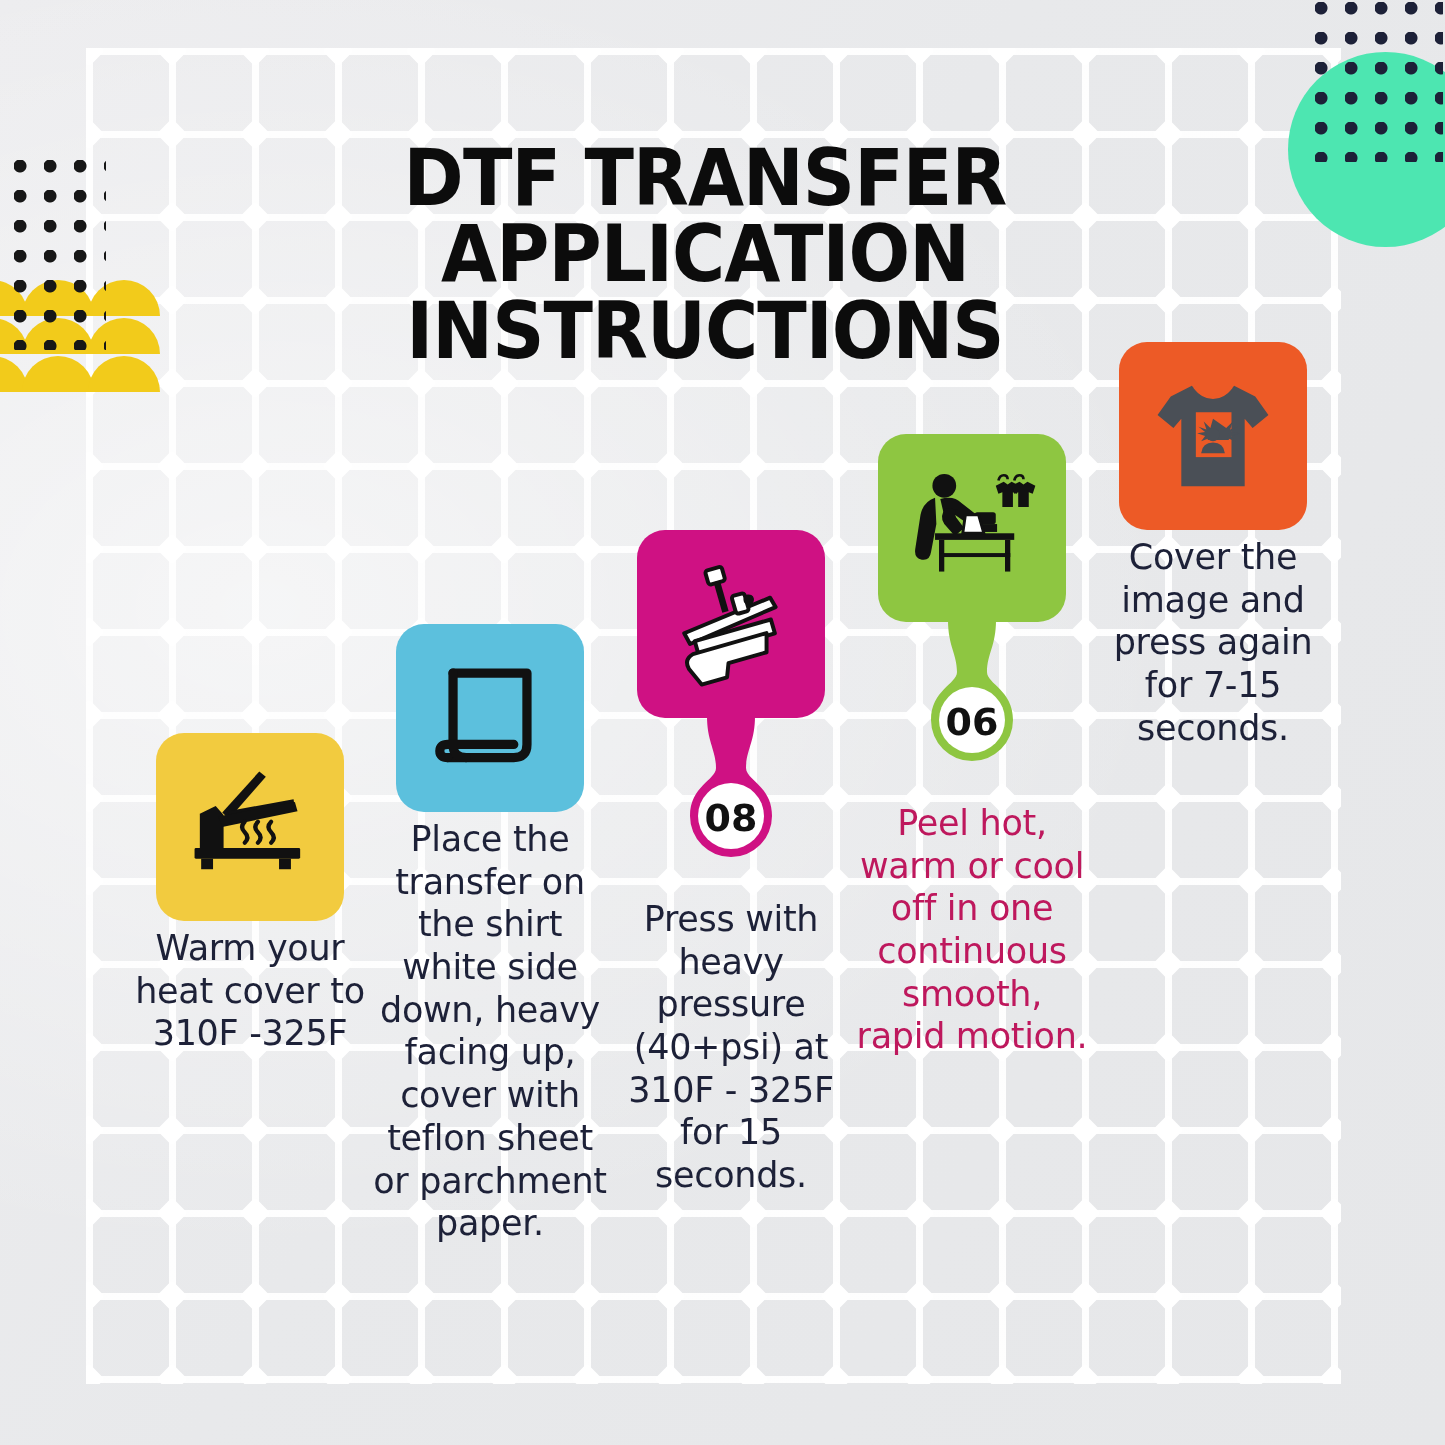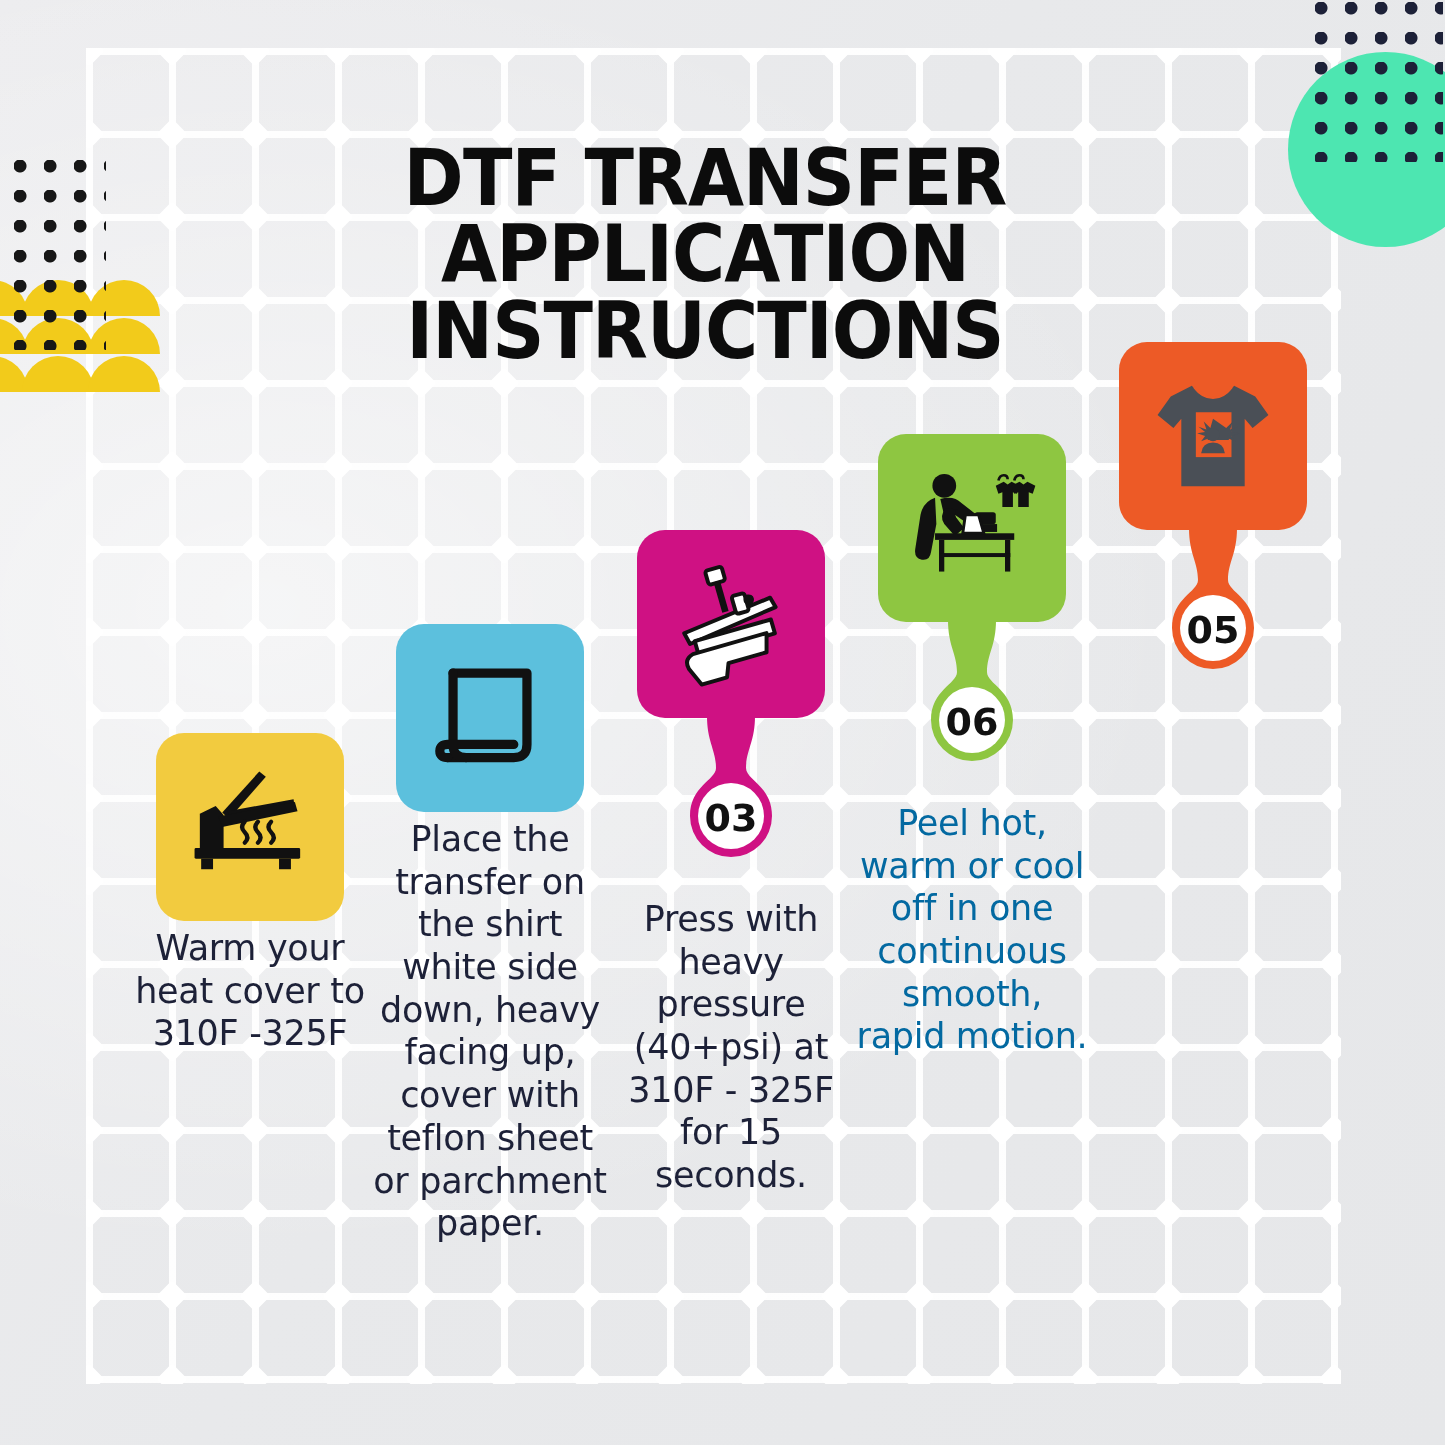--- a/index.html
+++ b/index.html
@@ -417,21 +417,21 @@
       <div class="connector">
         <svg width="238" height="176" viewBox="0 0 238 176">
     <path d="M95 0
              C95 26 104 34 104 52
              C104 64 78 70 78 100
              a41 41 0 1 0 82 0
              C160 70 134 64 134 52
              C134 34 143 26 143 0 Z" fill="#cf1183"></path>
     <circle cx="119" cy="100" r="33" fill="#ffffff"></circle>
   </svg>
-        <div class="badge-num" style="top: 80px;">03</div>
+        <div class="badge-num" style="top: 80px;">08</div>
       </div>
       <div class="caption" style="color: rgb(29, 33, 56);">Press with heavy pressure (40+psi) at 310F - 325F for 15 seconds.</div>
     </div>
     <div class="step" style="left: 853px; top: 434px;">
       <div class="card" style="background: rgb(142, 198, 65);">
         <svg class="icon-svg" viewBox="0 0 100 100">
     <g fill="#111">
       <circle cx="29" cy="18" r="9"></circle>
       <path d="M22 27 q-9 3 -11 13 l-4 26 q-1 7 5 8 q6 1 7-6 l4-21 Z"></path>
       <path d="M26 28 q10-3 16 3 l14 11 l-6 7 l-13-9 q-6-2 -8 1 Z"></path>
@@ -457,41 +457,30 @@
     <path d="M95 0
              C95 26 104 34 104 52
              C104 64 78 70 78 100
              a41 41 0 1 0 82 0
              C160 70 134 64 134 52
              C134 34 143 26 143 0 Z" fill="#8ec641"></path>
     <circle cx="119" cy="100" r="33" fill="#ffffff"></circle>
   </svg>
         <div class="badge-num" style="top: 80px;">06</div>
       </div>
-      <div class="caption" style="color: #0369a1;">Peel hot, warm or cool off in one continuous smooth, rapid motion.</div>
+      <div class="caption" style="color: #be185d;">Peel hot, warm or cool off in one continuous smooth, rapid motion.</div>
     </div>
     <div class="step" style="left: 1094px; top: 342px;">
       <div class="card" style="background: rgb(237, 90, 38);">
         <svg class="icon-svg" viewBox="0 0 100 100">
     <path d="M34 12 L18 20 L8 34 L20 44 L26 37 V88 H74 V37 L80 44 L92 34 L82 20 L66 12 q-6 9 -16 9 q-10 0 -16 -9 Z" fill="#4a4f56"></path>
     <path d="M36 13 q6 8 14 8 q8 0 14 -8" fill="none" stroke="#ed5a26" stroke-width="2"></path>
     <rect x="37" y="32" width="27" height="34" fill="#ed5a26"></rect>
     <g fill="#4a4f56">
       <path d="M50 37 l-2 7 l-5 -5 l2 6 l-6 -2 l5 4 l-6 1 l6 2 l-3 4 l5 -2 v1 h16 v-1 l5 2 l-3-4 l6-2 l-6-1 l5-4 l-6 2 l2-6 l-5 5 Z"></path>
       <circle cx="50" cy="49" r="5"></circle>
       <path d="M41 63 q1-8 9-8 q8 0 9 8 Z"></path>
     </g>
   </svg>
       </div>
-      <div class="connector">
-        <svg width="238" height="176" viewBox="0 0 238 176">
-    <path d="M95 0
-             C95 26 104 34 104 52
-             C104 64 78 70 78 100
-             a41 41 0 1 0 82 0
-             C160 70 134 64 134 52
-             C134 34 143 26 143 0 Z" fill="#ed5a26"></path>
-    <circle cx="119" cy="100" r="33" fill="#ffffff"></circle>
-  </svg>
-        <div class="badge-num" style="top: 80px;">05</div>
-      </div>
+      <div class="caption" style="color: rgb(29, 33, 56);">Cover the image and press again for 7-15 seconds.</div>
     </div>
   </div>
 
 </body></html>

